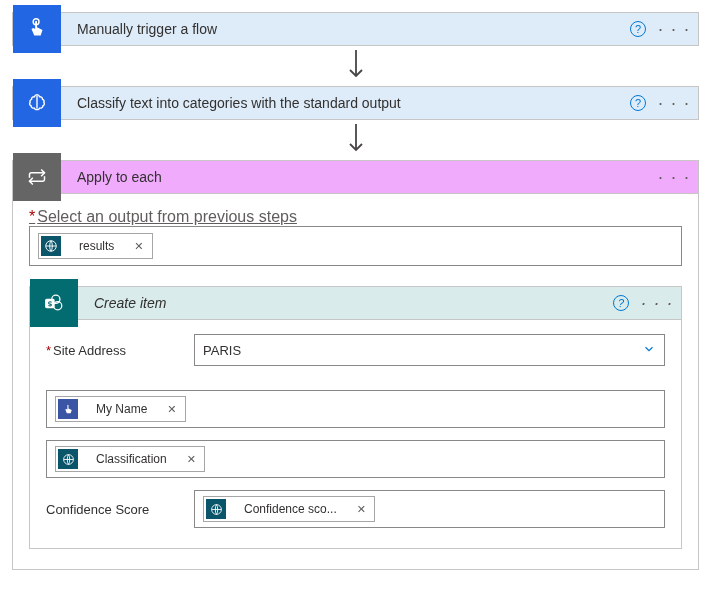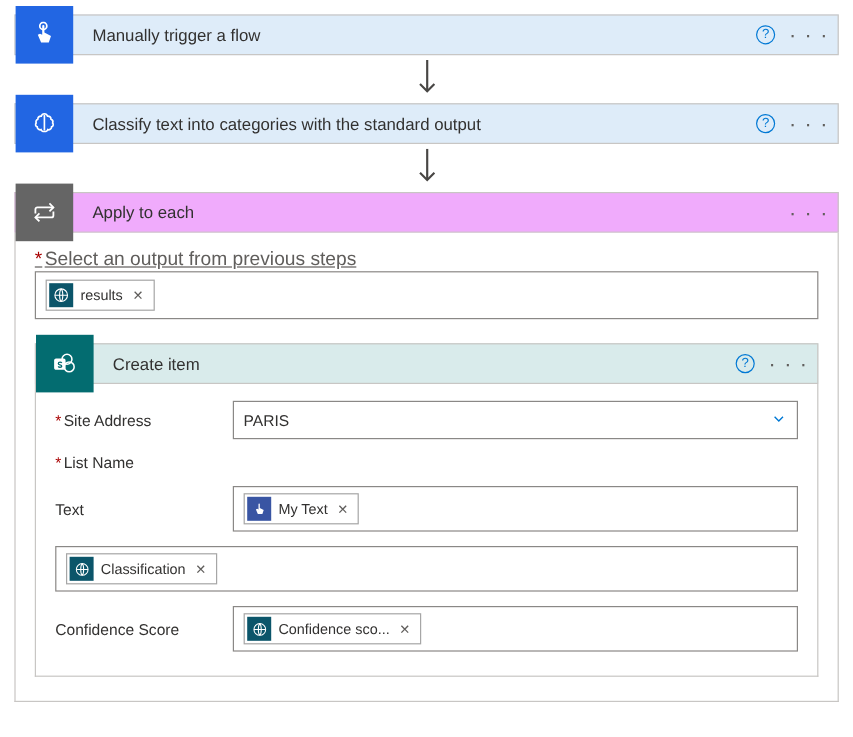--- a/index.html
+++ b/index.html
@@ -19,20 +19,21 @@
       padding-right: 4px;
     }
     .card-blue-hdr {
       background: #deecf9;
     }
     .card-gray-hdr {
       background: #f0abfc;
     }
     .card-teal-hdr {
       background: #d9ebeb;
+      font-style: italic;
     }
     .icon-box {
       width: 48px;
       height: 48px;
       display: flex;
       align-items: center;
       justify-content: center;
       flex-shrink: 0;
       color: #fff;
     }
@@ -104,21 +105,21 @@
       gap: 6px;
       background: #fff;
       min-height: 30px;
     }
     .chip {
       display: inline-flex;
       align-items: center;
       background: #fff;
       border: 1px solid #a6a6a6;
       padding: 2px 6px 2px 2px;
-      gap: 6px;
+      gap: 18px;
       font-size: 12px;
     }
     .chip .chip-icon {
       width: 20px;
       height: 20px;
       display: flex;
       align-items: center;
       justify-content: center;
       color: #fff;
       flex-shrink: 0;
@@ -261,33 +262,31 @@
           <span class="plain-val">PARIS</span>
           <span class="chevron">
             <svg width="14" height="14" viewBox="0 0 24 24" fill="none" stroke="currentColor" stroke-width="2">
                 <polyline points="6,9 12,15 18,9"></polyline>
               </svg>
           </span>
         </div>
       </div>
 
       <div class="form-row">
-        <div class="form-label"><span class="req">*</span><span>List Name</span></div>
       </div>
 
       <div class="form-row">
-        <div class="form-label">Text</div>
         <div class="form-field">
           <div class="chip">
             <div class="chip-icon blue">
               <svg width="13" height="13" viewBox="0 0 24 24" fill="currentColor">
                   <path d="M10 4v8l-2-1-2 1 3 7h7l2-6-6-3V4a1 1 0 0 0-2 0z"></path>
                 </svg>
             </div>
-            <span>My Text</span>
+            <span>My Name</span>
             <span class="chip-x">✕</span>
           </div>
         </div>
       </div>
 
       <div class="form-row">
         <div class="form-field">
           <div class="chip">
             <div class="chip-icon teal">
               <svg width="13" height="13" viewBox="0 0 24 24" fill="none" stroke="currentColor" stroke-width="1.6">

